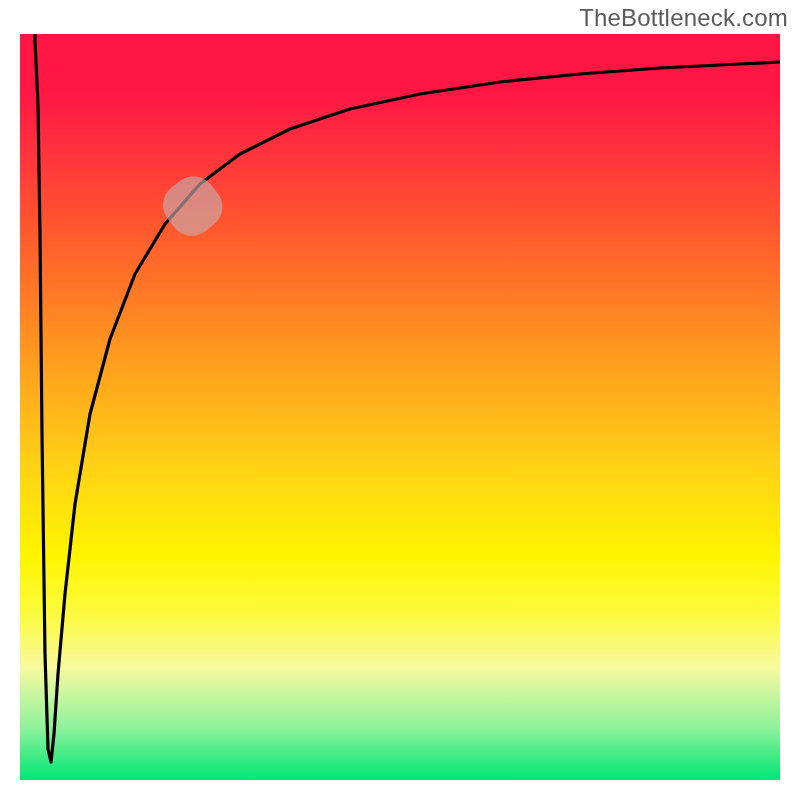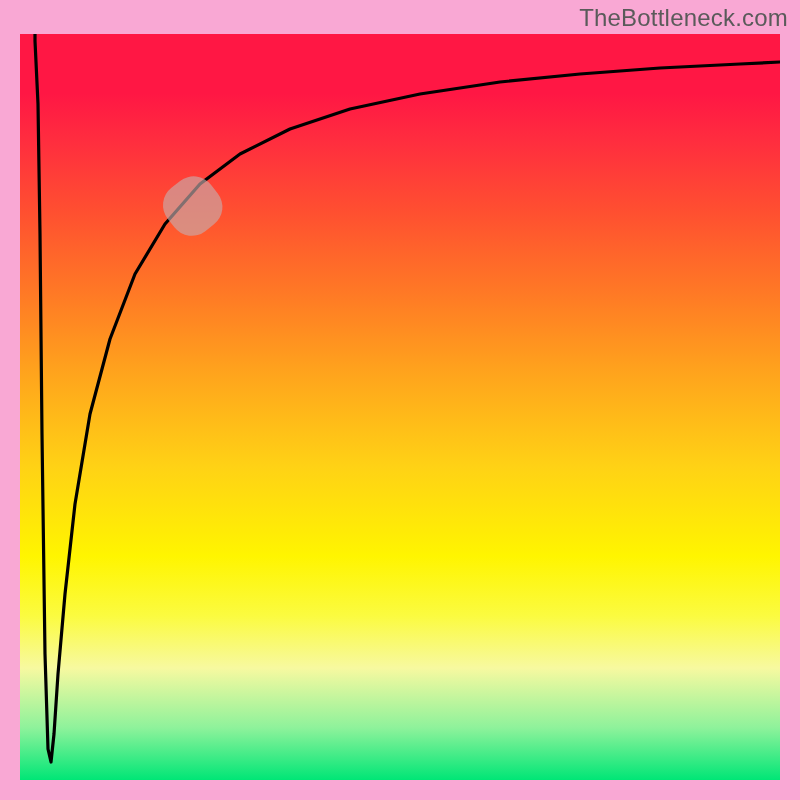--- a/index.html
+++ b/index.html
@@ -7,21 +7,21 @@
     padding: 0;
     width: 800px;
     height: 800px;
     background: #000;
     overflow: hidden;
   }
   .frame {
     position: relative;
     width: 800px;
     height: 800px;
-    background: #f9a8d4;
+    background: #ffffff;
   }
   .watermark {
     position: absolute;
     top: 4px;
     right: 12px;
     font-family: Arial, Helvetica, sans-serif;
     font-size: 24px;
     font-weight: 500;
     color: #5a5a5a;
     letter-spacing: 0.2px;

